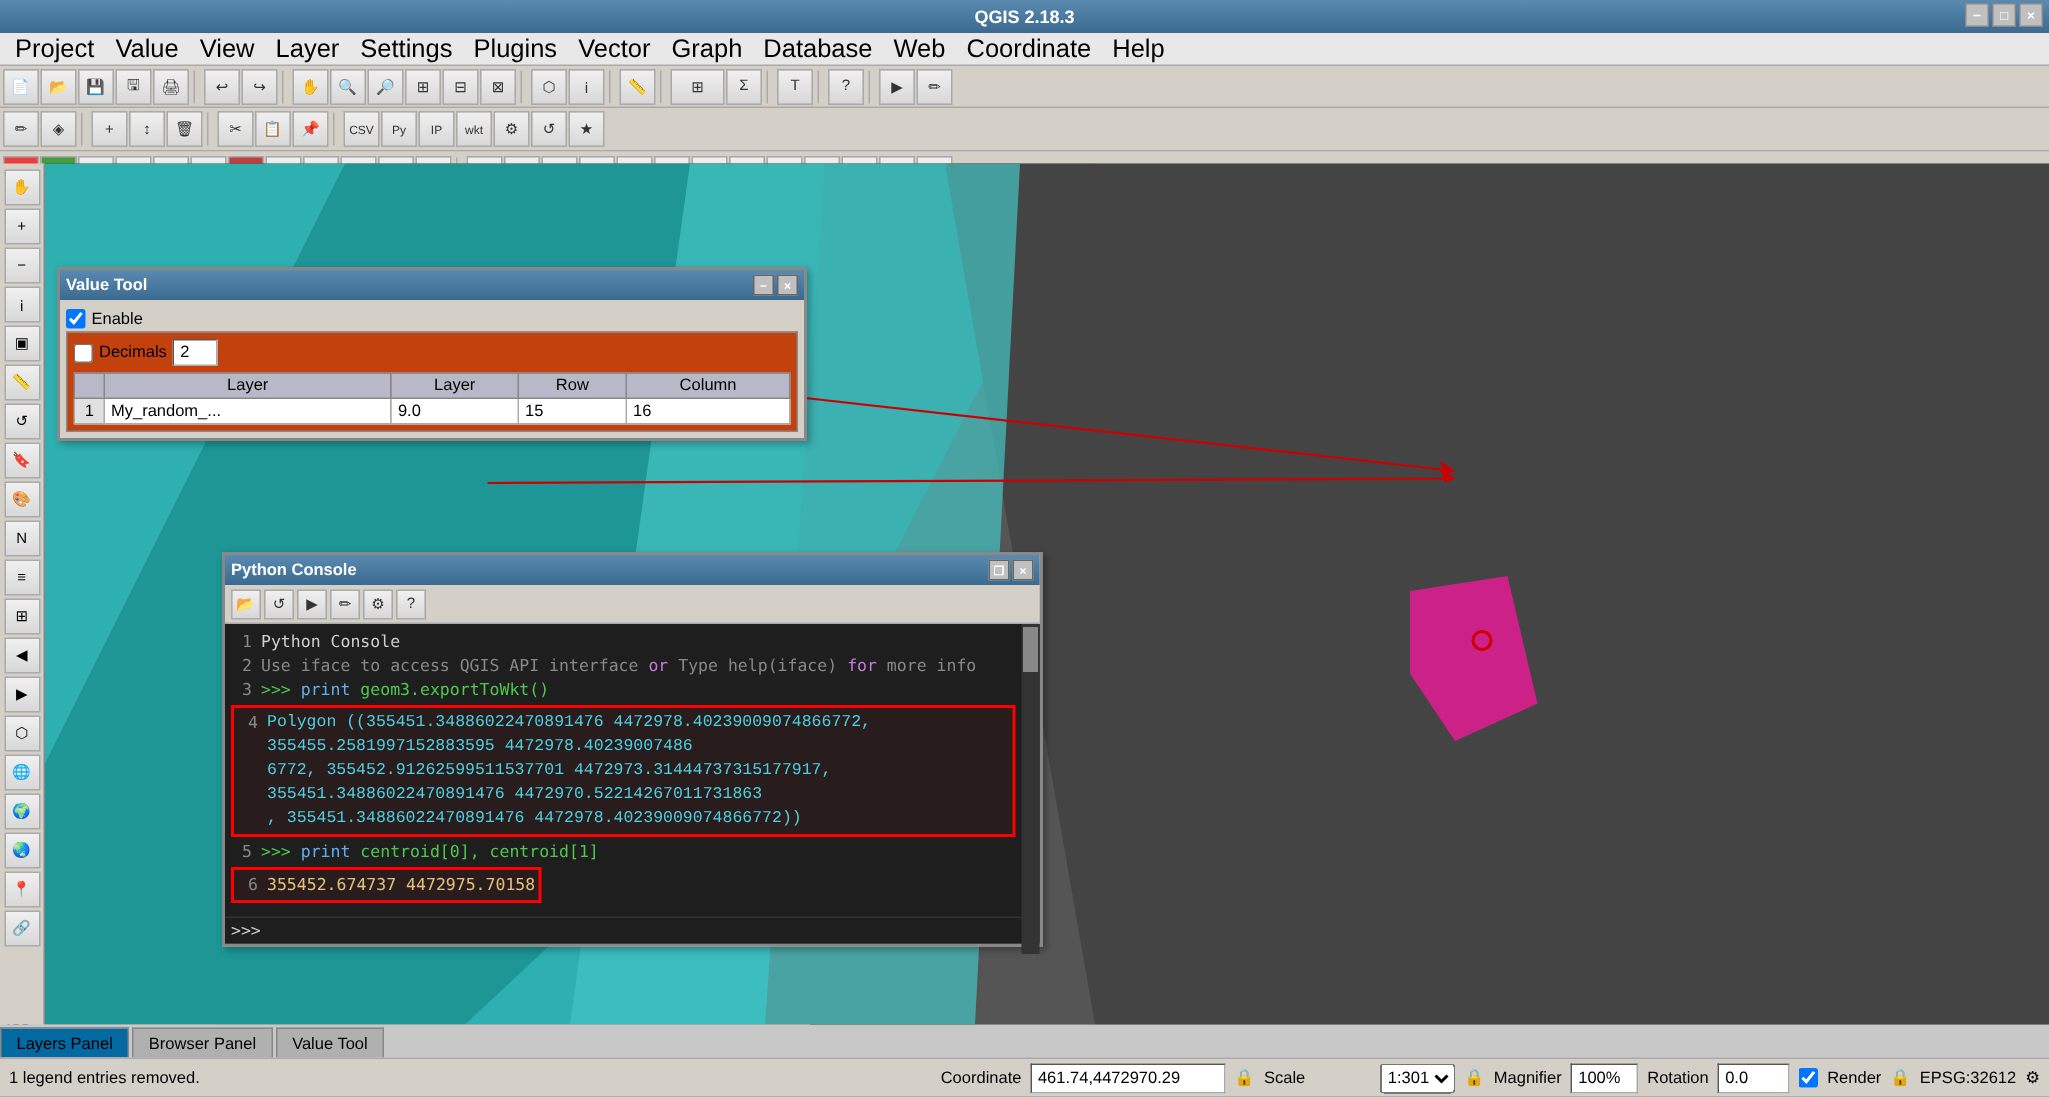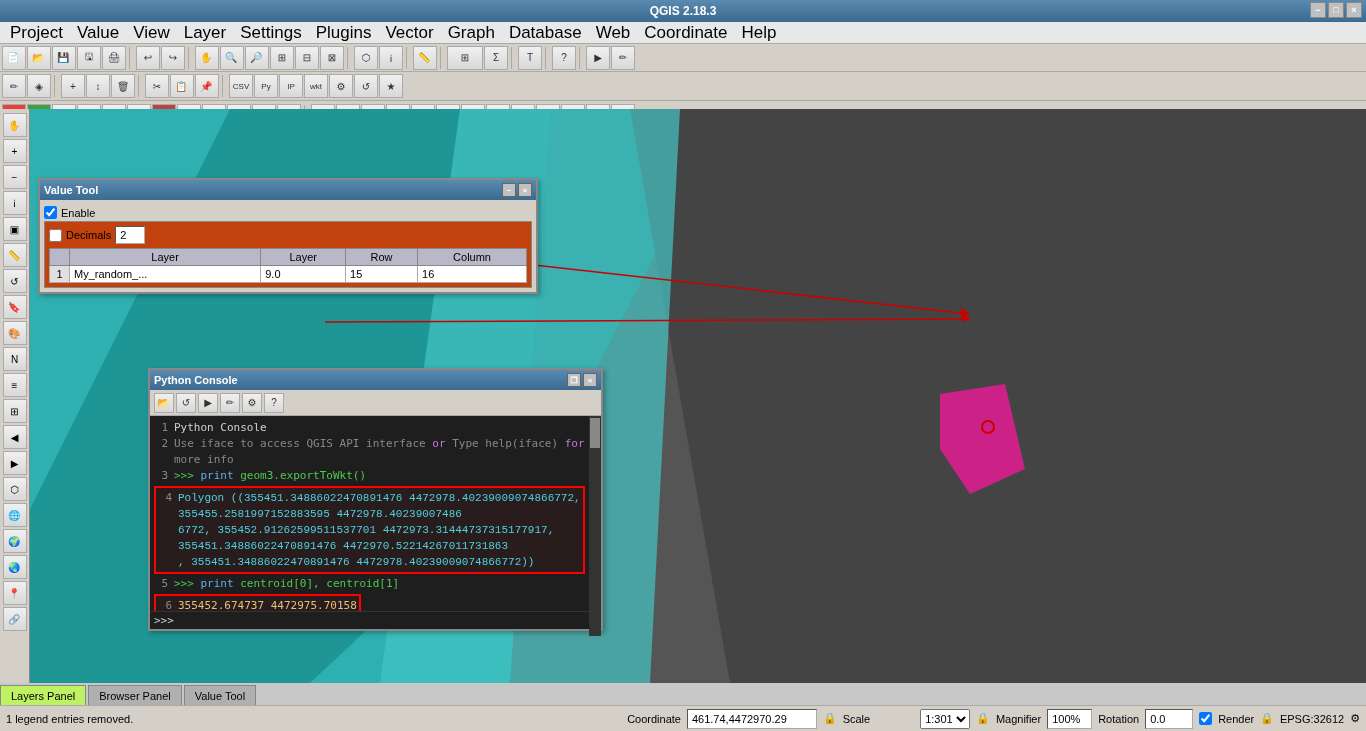--- a/index.html
+++ b/index.html
@@ -64,21 +64,21 @@
     table.vt-table { width: 100%; border-collapse: collapse; font-size: 11px; }
     table.vt-table th {
       background: #b8b8c8; border: 1px solid #888; padding: 2px 4px; text-align: center;
       font-weight: normal;
     }
     table.vt-table td { border: 1px solid #aaa; padding: 2px 4px; background: white; }
     table.vt-table .row-num { width: 20px; background: #e0e0e0; text-align: center; }
 
     
     .python-console {
-      position: absolute; top: 368px; left: 148px; width: 455px; background: #d4d0c8;
+      position: absolute; top: 368px; left: 148px; width: 547px; background: #d4d0c8;
       border: 2px solid #888; box-shadow: 2px 2px 5px rgba(0,0,0,0.3); z-index: 11;
     }
     .pc-title-bar {
       height: 20px; background: linear-gradient(to bottom, #5a8ab0, #3a6a90);
       display: flex; align-items: center; justify-content: space-between;
       padding: 0 4px; color: white; font-size: 11px; font-weight: bold;
     }
     .pc-toolbar {
       height: 26px; background: #d4d0c8; display: flex; align-items: center;
       padding: 2px 4px; gap: 2px; border-bottom: 1px solid #aaa;
@@ -102,21 +102,21 @@
     .coord-bar {
       position: absolute; bottom: 0; left: 0; right: 0; height: 26px;
       background: #d4d0c8; border-top: 1px solid #aaa;
       display: flex; align-items: center; padding: 0 4px; gap: 4px; font-size: 11px;
     }
     .btab {
       padding: 2px 10px; background: #b0b0b0; border: 1px solid #888; border-bottom: none;
       cursor: pointer; font-size: 11px; height: 20px; display: flex; align-items: center;
       margin-right: 2px;
     }
-    .btab.active { background: #bef264; }
+    .btab.active { background: #0369a1; }
 
     
     .left-toolbar {
       position: absolute; top: 109px; left: 0; width: 30px; bottom: 48px;
       background: #d4d0c8; border-right: 1px solid #888; z-index: 2;
       display: flex; flex-direction: column; align-items: center; padding: 4px 2px; gap: 2px;
     }
 
     
     .arrows-svg {

